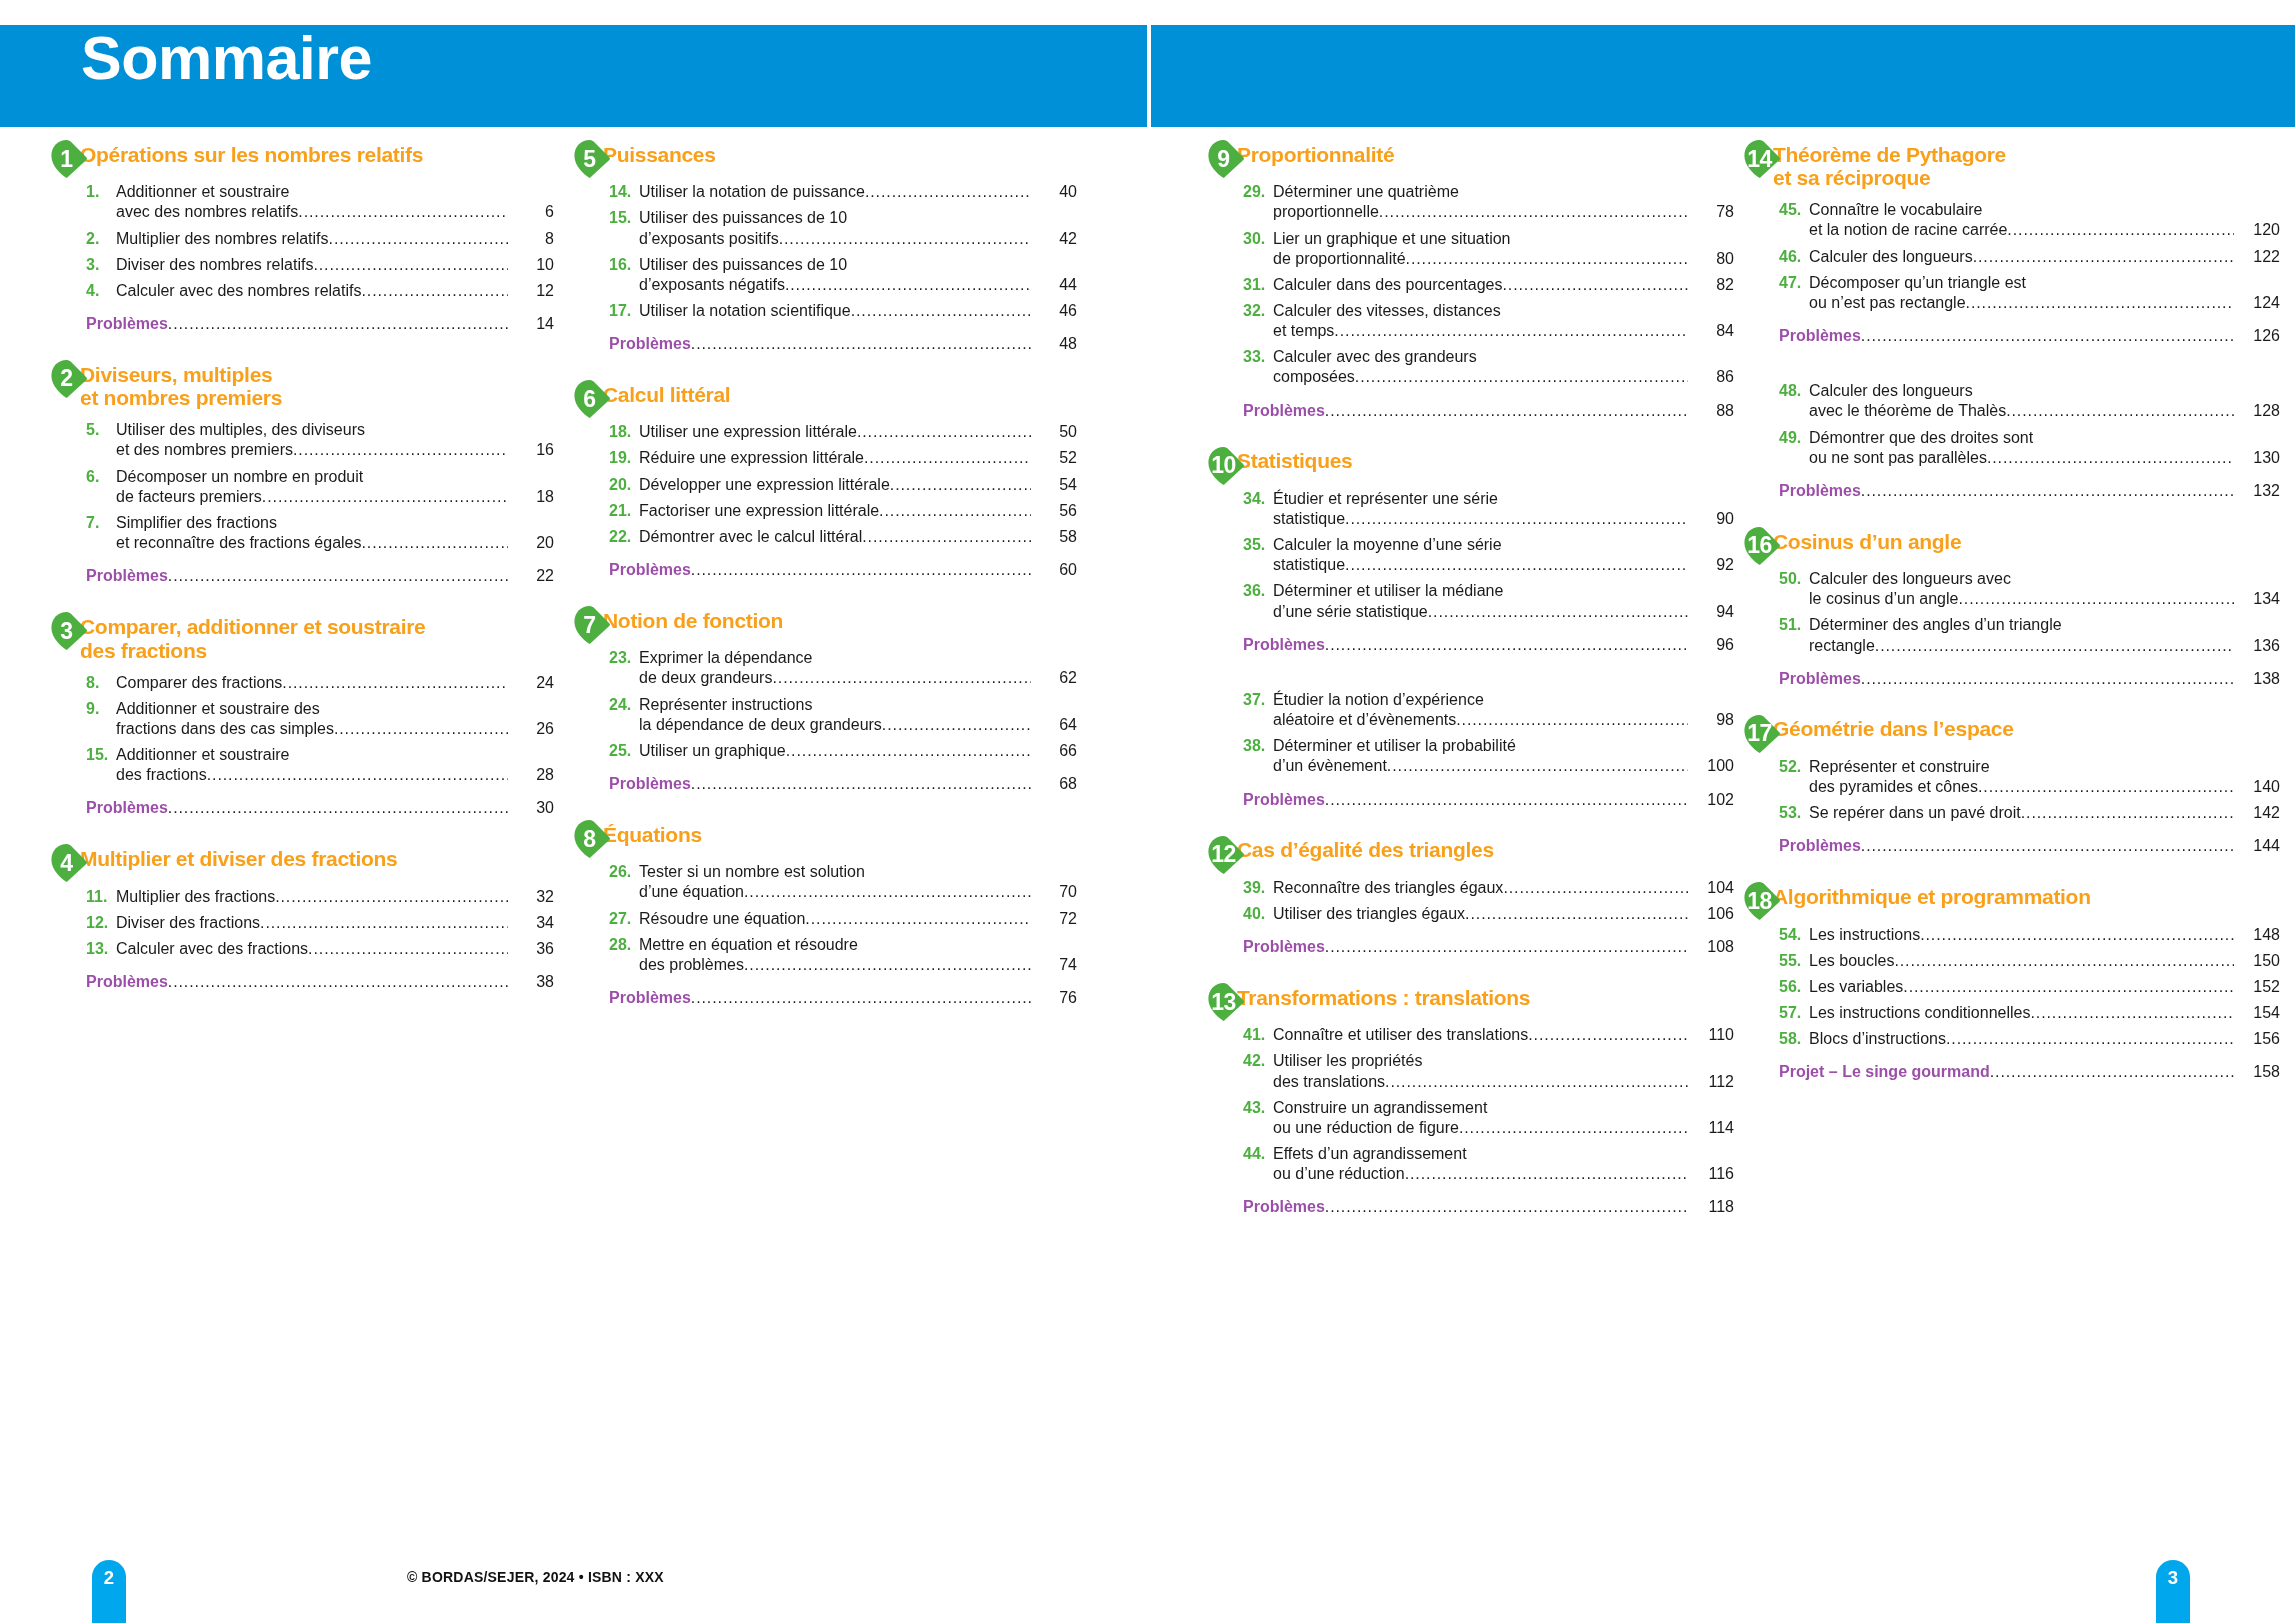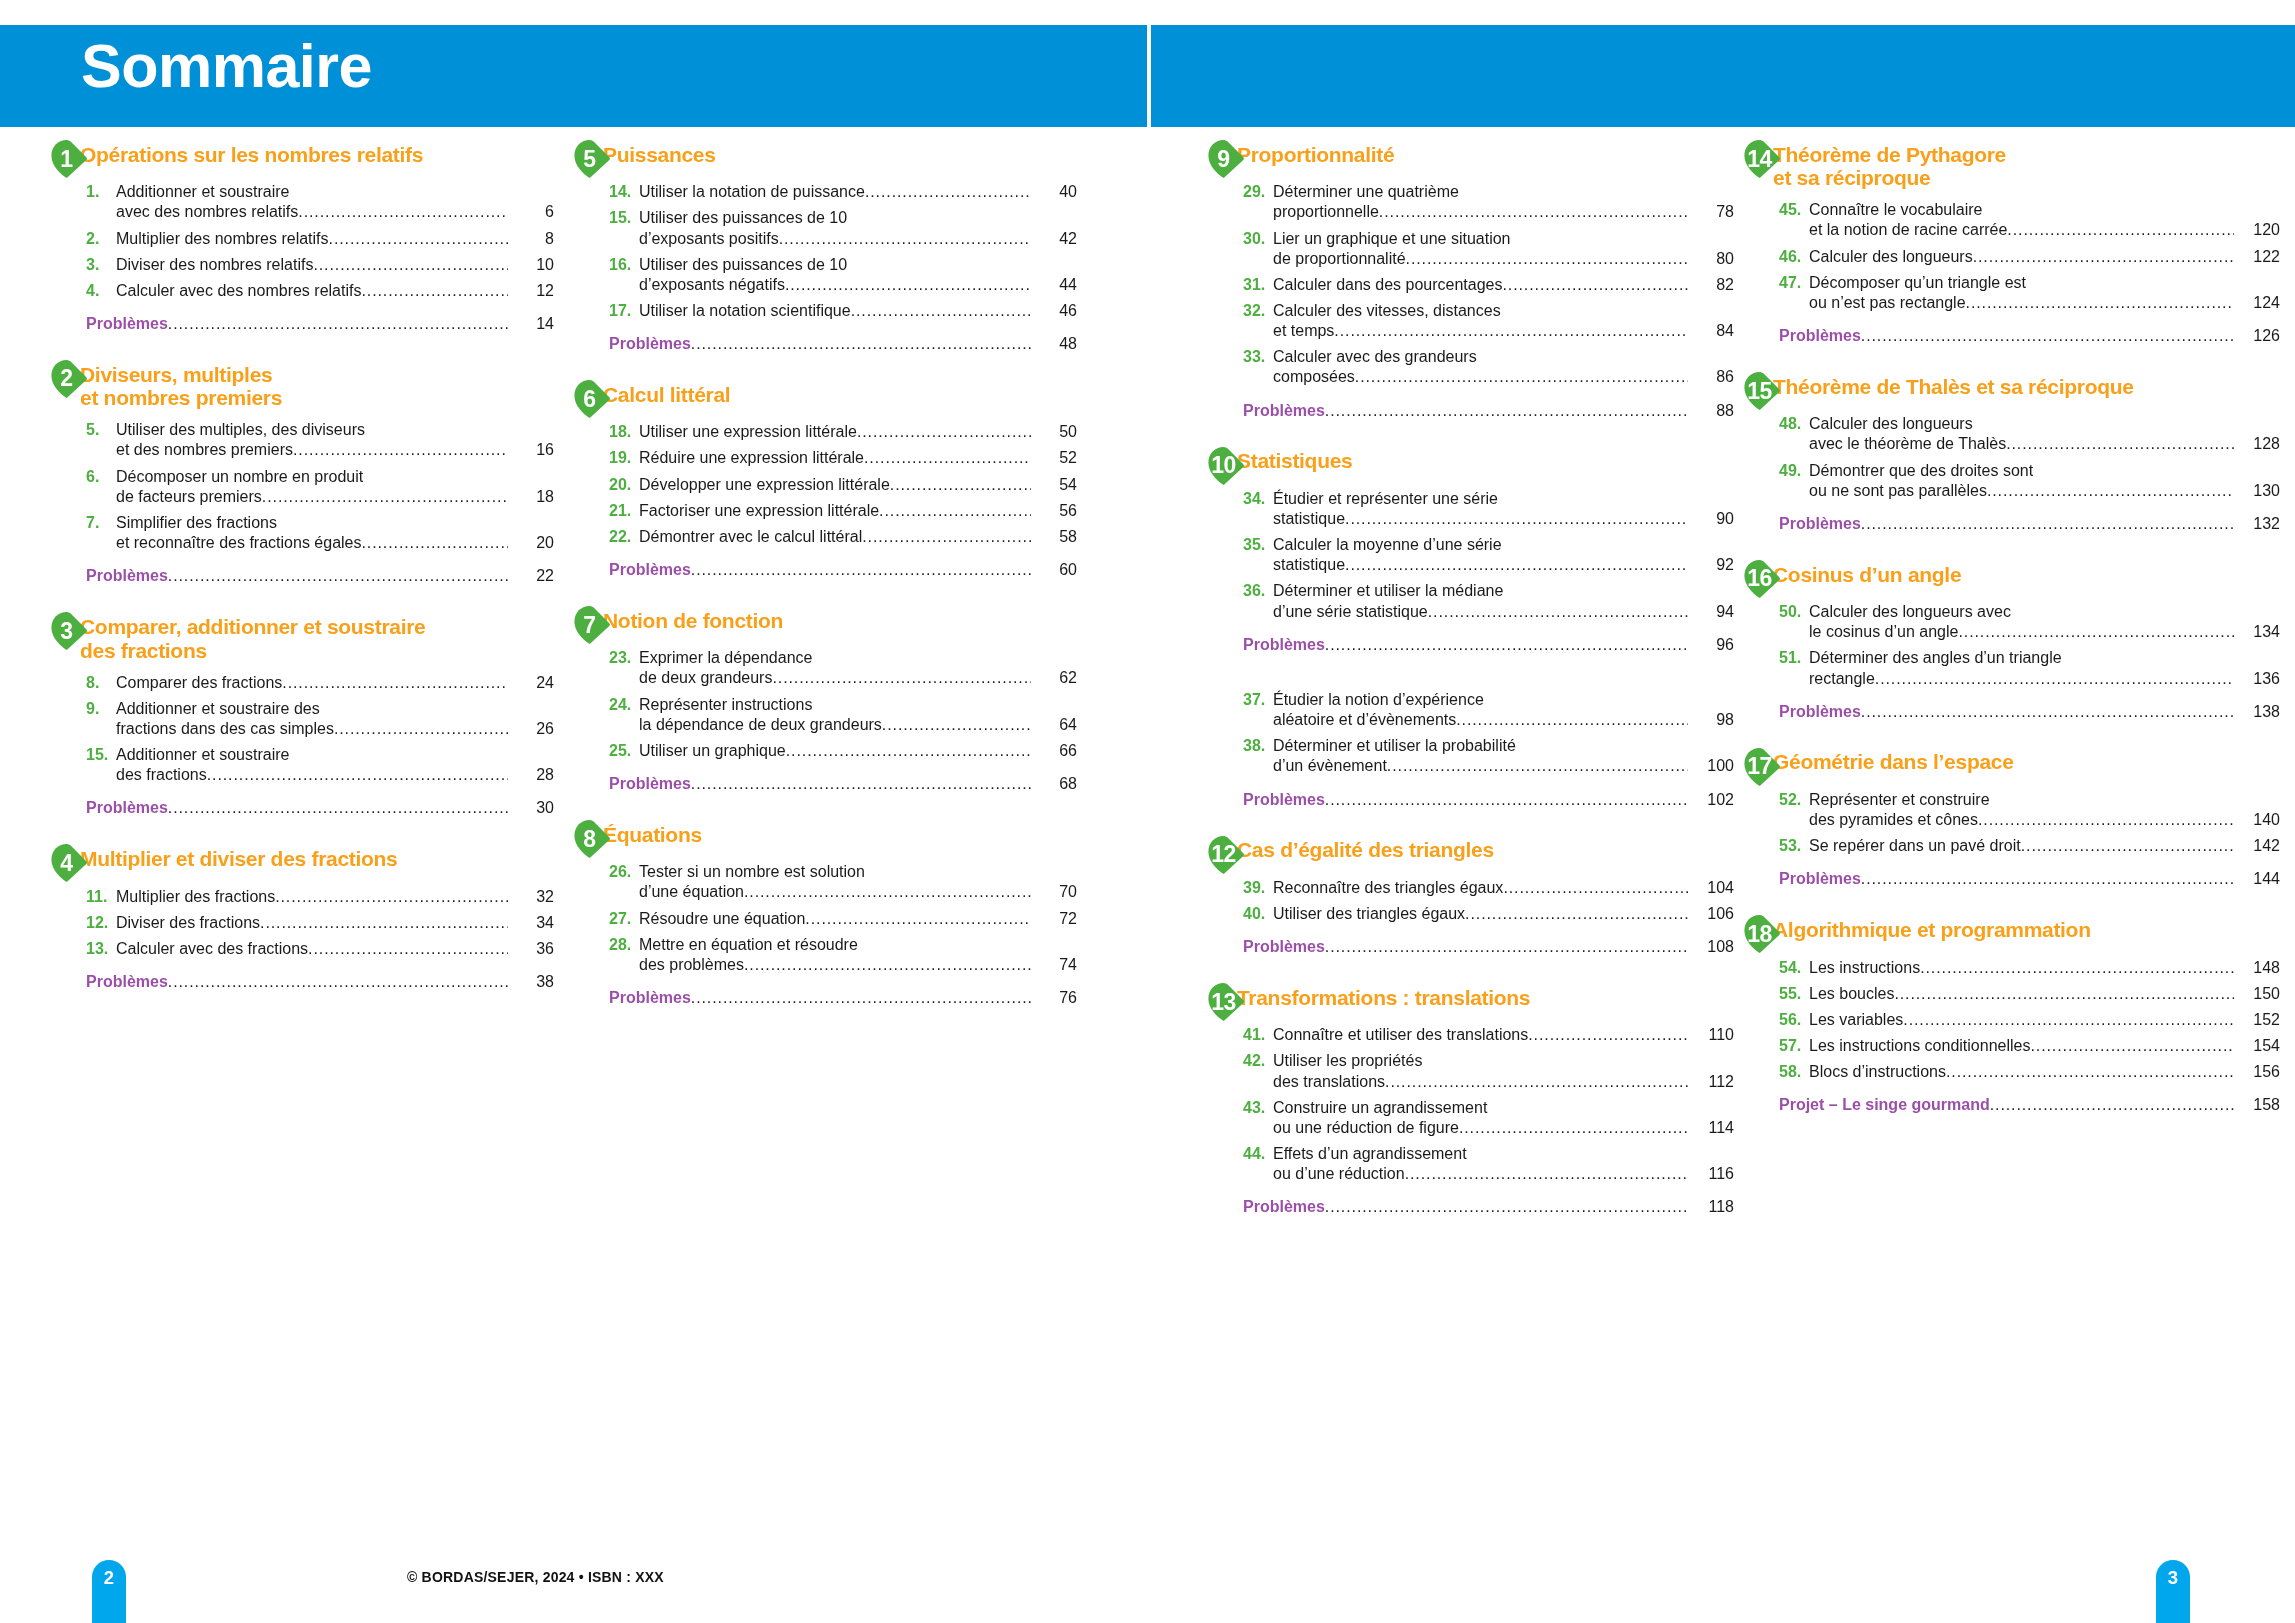--- a/index.html
+++ b/index.html
@@ -14,21 +14,21 @@
   
   .header-bar{
     position:absolute;left:0;top:25.4px;width:2295px;height:102px;
     background:#0090d7;
   }
   .header-gutter{
     position:absolute;left:1147px;top:25.4px;width:4.2px;height:102px;
     background:#ffffff;
   }
   .header-title{
-    position:absolute;left:81px;top:36px;
+    position:absolute;left:81px;top:28px;
     color:#ffffff;
     font-size:61px;
     font-weight:bold;
     letter-spacing:-0.5px;
     font-family:"Liberation Sans", sans-serif;
     line-height:1;
   }
 
   
   .cols{
@@ -1075,31 +1075,20 @@
           </div>
           <div class="prob">
             <span class="p-label">Problèmes</span>
             <span class="p-dots">............................................................................................................................................................................................................................</span>
             <span class="p-page">126</span>
           </div>
         </div>
         <div class="chap-gap"></div>
       </div>
       <div class="chapter">
-        <div class="chap-head">
-          <div class="chap-badge">
-            <svg width="40" height="40" viewBox="0 0 86 86">
-              <path d="M36 2 C16 2 3 17 3 36 C3 58 23 76 36 84 L36 84 L78 45 C80 43 80 41 78 39 L46 7 C43 4 40 2 36 2 Z" fill="#4caf3f"></path>
-            </svg>
-          </div>
-          <div class="chap-num">15</div>
-          <div class="chap-title">
-            <span class="ln">Théorème de Thalès et sa réciproque</span>
-          </div>
-        </div>
         <div class="entries">
           <div class="entry">
             <div class="e-num">48.</div>
             <div class="e-body">
               <div class="e-line">
                 <span class="e-text">Calculer des longueurs</span>
                 <span class="e-spacer"></span>
                 <span class="e-page"></span>
               </div>
               <div class="e-line">

